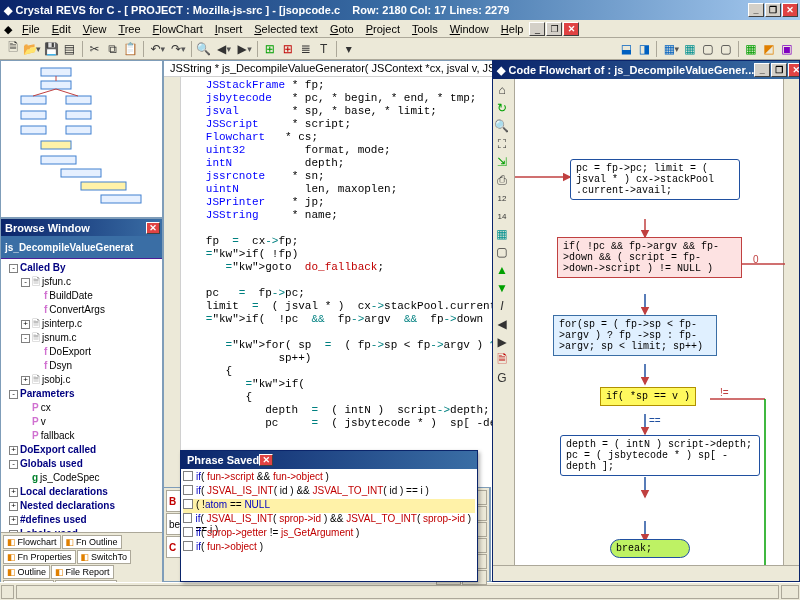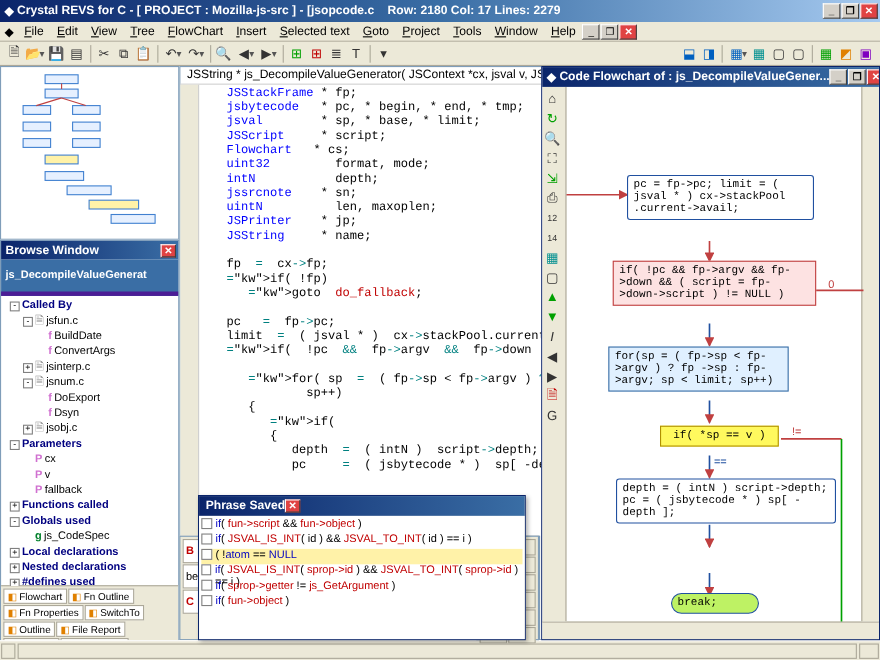--- a/index.html
+++ b/index.html
@@ -80,24 +80,24 @@
     display:flex; flex-direction:column;
   }
   .browse-title {
     height:17px;
     background: linear-gradient(to right, #0a246a, #3a6ea5);
     color:#fff; font-size:11px; font-weight:bold;
     display:flex; align-items:center; padding:0 2px 0 4px;
   }
   .browse-title .spacer{flex:1;}
   .btab {
-    height:33px; background:#3a6ea5; color:#fff;
+    height:23px; background:#3a6ea5; color:#fff;
     font-size:10px; display:flex; align-items:center;
     padding:0 4px; font-weight:bold;
-    border-bottom:4px solid #4c1d95;
+    border-bottom:1px solid #4c1d95;
   }
   .tree {
     flex:1; overflow:auto; font-size:10px;
     padding:2px 0 2px 2px; line-height:14px;
     color:#000;
   }
   .tree .row { white-space:nowrap; display:flex; align-items:center; height:14px;}
   .tree .pm { width:9px; height:9px; border:1px solid #808080; display:inline-flex;align-items:center;justify-content:center;font-size:8px;color:#000;margin-right:2px;background:#fff;}
   .tree .sp { display:inline-block; }
   .tree .ic-file { color:#888; margin-right:2px; }
@@ -427,21 +427,21 @@
       </div>
       <div class="row">
         <span class="sp" style="width: 18px;"></span>
         <span class="sp" style="width: 11px;"></span>
         <span class="ic-p">P</span>
         <span class="fn">fallback</span>
       </div>
       <div class="row">
         <span class="sp" style="width: 6px;"></span>
         <span class="pm">+</span>
-        <span class="lbl">Functions called</span>
+        <span class="lbl">DoExport called</span>
       </div>
       <div class="row">
         <span class="sp" style="width: 6px;"></span>
         <span class="pm">-</span>
         <span class="lbl">Globals used</span>
       </div>
       <div class="row">
         <span class="sp" style="width: 18px;"></span>
         <span class="sp" style="width: 11px;"></span>
         <span class="ic-g">g</span>
@@ -667,21 +667,21 @@
       <div class="fshape box" style="left:55px;top:80px;width:170px"><span>pc  =  fp-&gt;pc;
 limit = ( jsval * ) cx-&gt;stackPool
    .current-&gt;avail;</span></div>
       <div class="fshape diamond" style="left:42px;top:158px;width:185px"><span>if( !pc &amp;&amp; fp-&gt;argv &amp;&amp; fp-&gt;down
    &amp;&amp; ( script = fp-&gt;down-&gt;script )
    != NULL )</span></div>
       <span style="position:absolute;left:238px;top:175px;font-size:10px;color:#c04040">0</span>
       <div class="fshape hex" style="left:38px;top:236px;width:164px"><span>for(sp = ( fp-&gt;sp &lt; fp-&gt;argv ) ? fp
   -&gt;sp : fp-&gt;argv; sp &lt; limit;
   sp++)</span></div>
-      <div class="fshape yellow" style="left:85px;top:308px;width:108px;text-align:center"><span>if( *sp == v )</span></div>
+      <div class="fshape yellow" style="left:85px;top:308px;width:96px;text-align:center"><span>if( *sp == v )</span></div>
       <span style="position:absolute;left:205px;top:308px;font-size:10px;color:#c04040">!=</span>
       <span style="position:absolute;left:134px;top:336px;font-size:10px;color:#2050a0">==</span>
       <div class="fshape box" style="left:45px;top:356px;width:200px"><span>depth = ( intN ) script-&gt;depth;
 pc = ( jsbytecode * ) sp[ -depth ];</span></div>
       <div class="fshape cap" style="left:95px;top:420px;width:80px"><span>break;</span></div>
       <div class="fshape cap" style="left:92px;top:464px;width:86px;color:#c04040"><span>END FOR</span></div>
     </div>
     <div class="flow-scroll-v"></div>
   </div>
   <div class="flow-scroll-h"></div>

